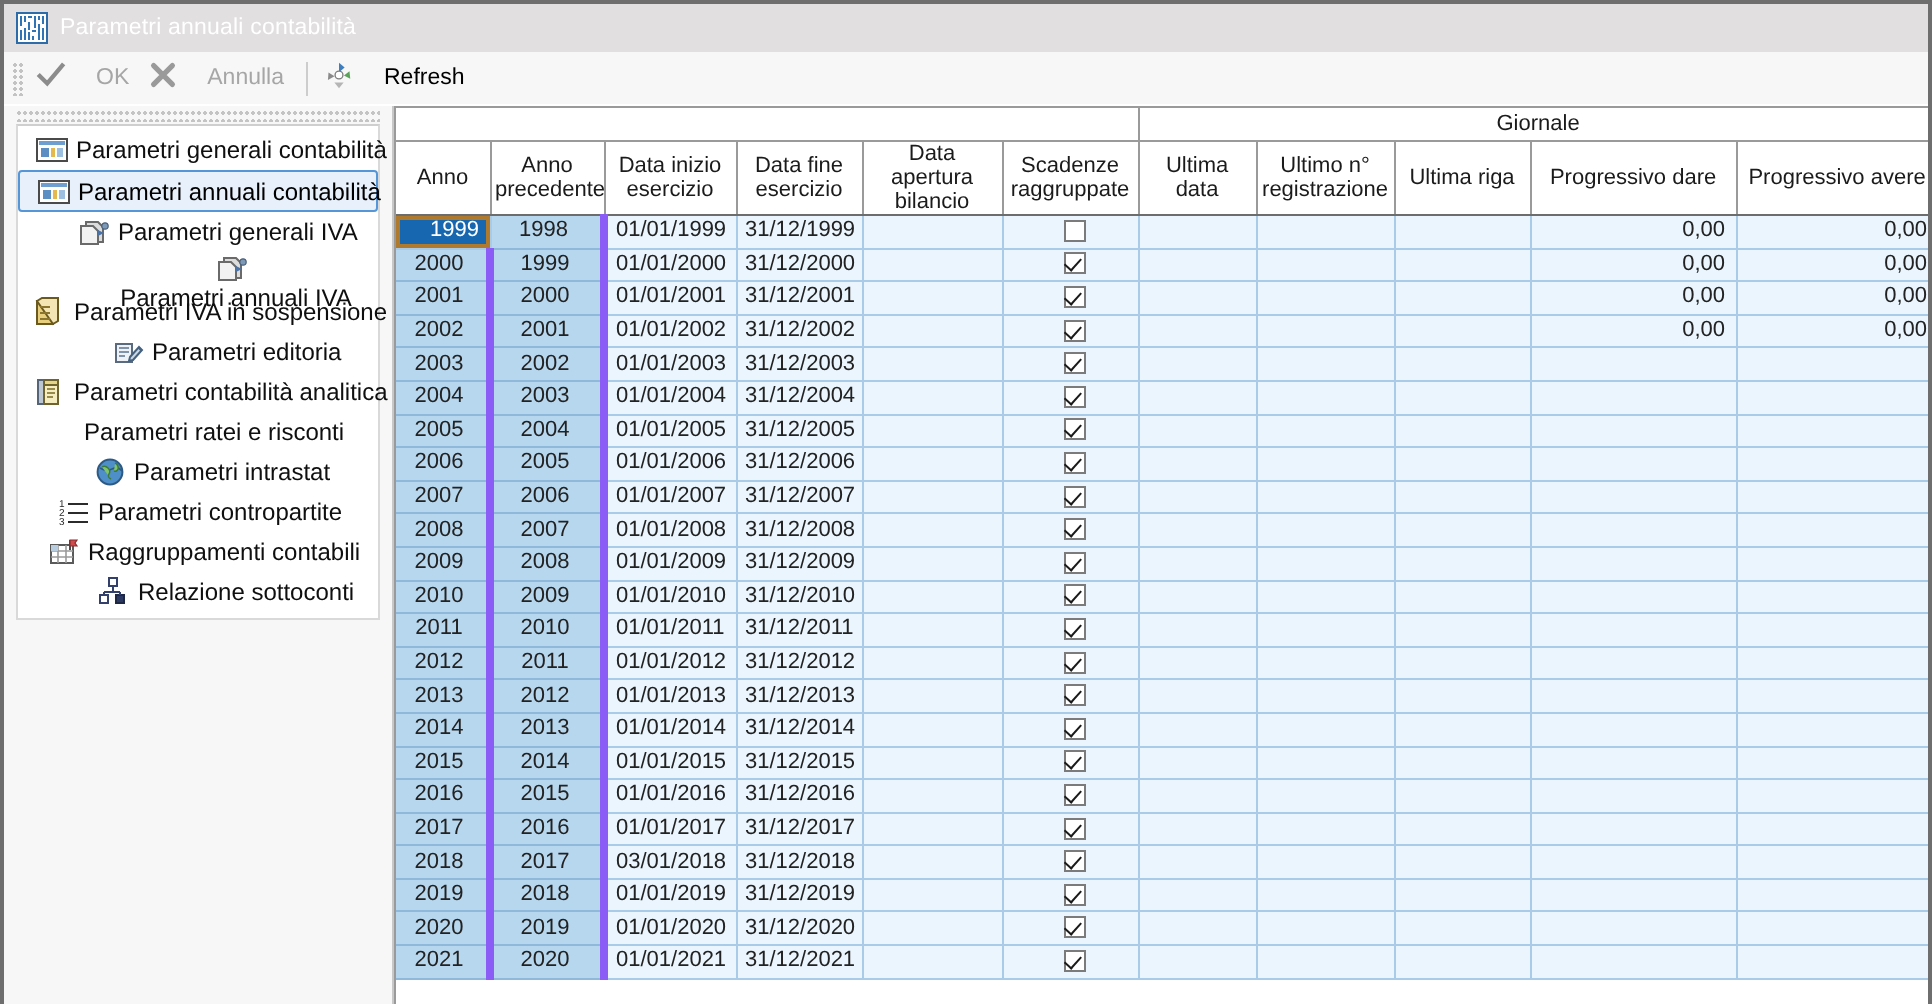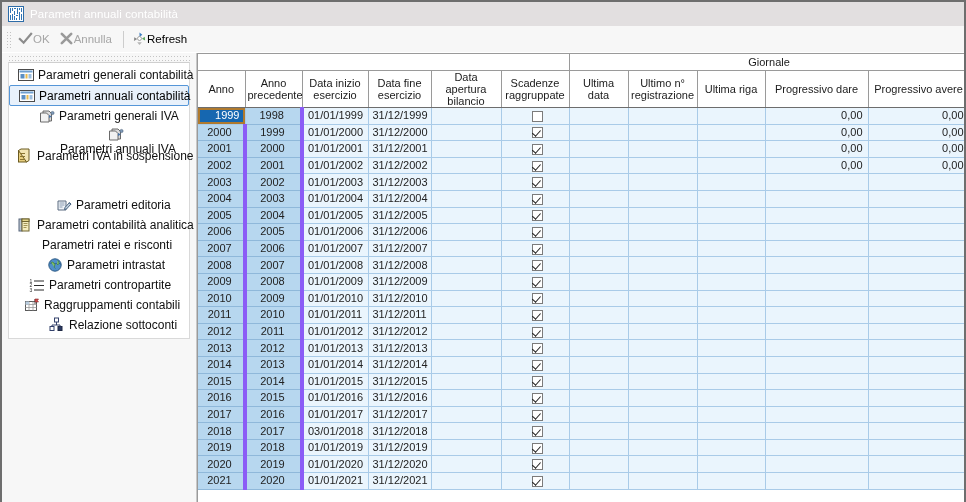--- a/index.html
+++ b/index.html
@@ -67,21 +67,21 @@
     width: 6px; height: 17px;
     margin-right: 3px;
     background-image:
       radial-gradient(circle at 1.5px 1.5px, #bdbdbd 0.9px, transparent 1px);
     background-size: 3px 3px;
     opacity: .9;
   }
   .tb-btn {
     display: flex;
     align-items: center;
-    gap: 0;
+    gap: 15px;
     padding: 2px 6px 2px 3px;
     height: 21px;
     box-sizing: border-box;
     white-space: nowrap;
   }
   .tb-btn .lbl { font-size: 11.5px; }
   .tb-btn.disabled .lbl { color: #a6a6a6; }
   .tb-btn.enabled .lbl { color: #000000; }
   .tb-sep {
     width: 1px;
@@ -147,21 +147,21 @@
     border: 1px solid #5596d8;
     border-radius: 2px;
     height: 21px;
   }
   .nav-item.selected .ni-label { color: #000; }
 
   
   .ind-0 { padding-left: 9px; }
   .ind-1 { padding-left: 30px; }
   .ind-2 { padding-left: 42px; flex-direction: column; }
-  .ind-4 { padding-left: 47px; margin-top: 29px; }
+  .ind-4 { padding-left: 47px; }
   .ind-5 { padding-left: 8px; }
   .ind-6 { padding-left: 33px; }
   .ind-7 { padding-left: 38px; }
   .ind-8 { padding-left: 20px; }
   .ind-9 { padding-left: 15px; }
   .ind-10 { padding-left: 40px; }
 
   
   #gridwrap {
     flex: 1;

